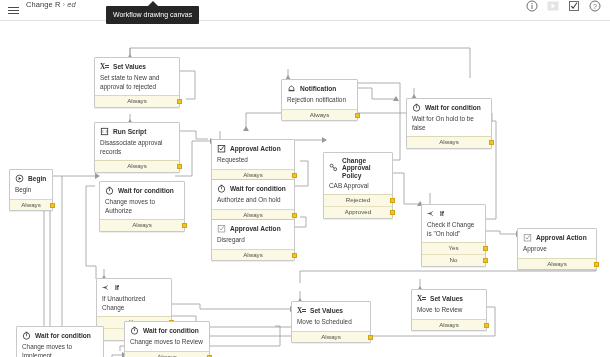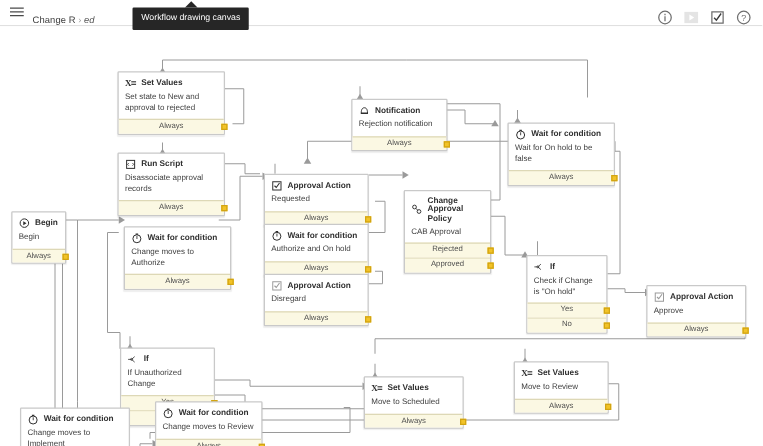--- a/index.html
+++ b/index.html
@@ -9,21 +9,21 @@
     font-family: "Liberation Sans", sans-serif;
     overflow: hidden;
   }
 
   
   #app { position: relative; width: 610px; height: 357px; background: #ffffff; }
 
   #header {
     position: absolute; left: 0; top: 0; width: 610px; height: 21px;
     background: #ffffff; border-bottom: 1px solid #e0e0e0;
-    display: flex; align-items: flex-end;
+    display: flex; align-items: flex-start;
   }
   #hamburger { width: 26px; height: 21px; display: flex; flex-direction: column;
     align-items: center; justify-content: center; gap: 2px; cursor: pointer; }
   #hamburger i { display: block; width: 11px; height: 1px; background: #4a4a4a; }
 
   #breadcrumb { font-size: 7.5px; color: #3b3b3b; white-space: nowrap;
     letter-spacing: .1px; }
   #breadcrumb .sep { color: #9a9a9a; padding: 0 2px; }
   #breadcrumb .cur { font-style: italic; color: #555; }
 

